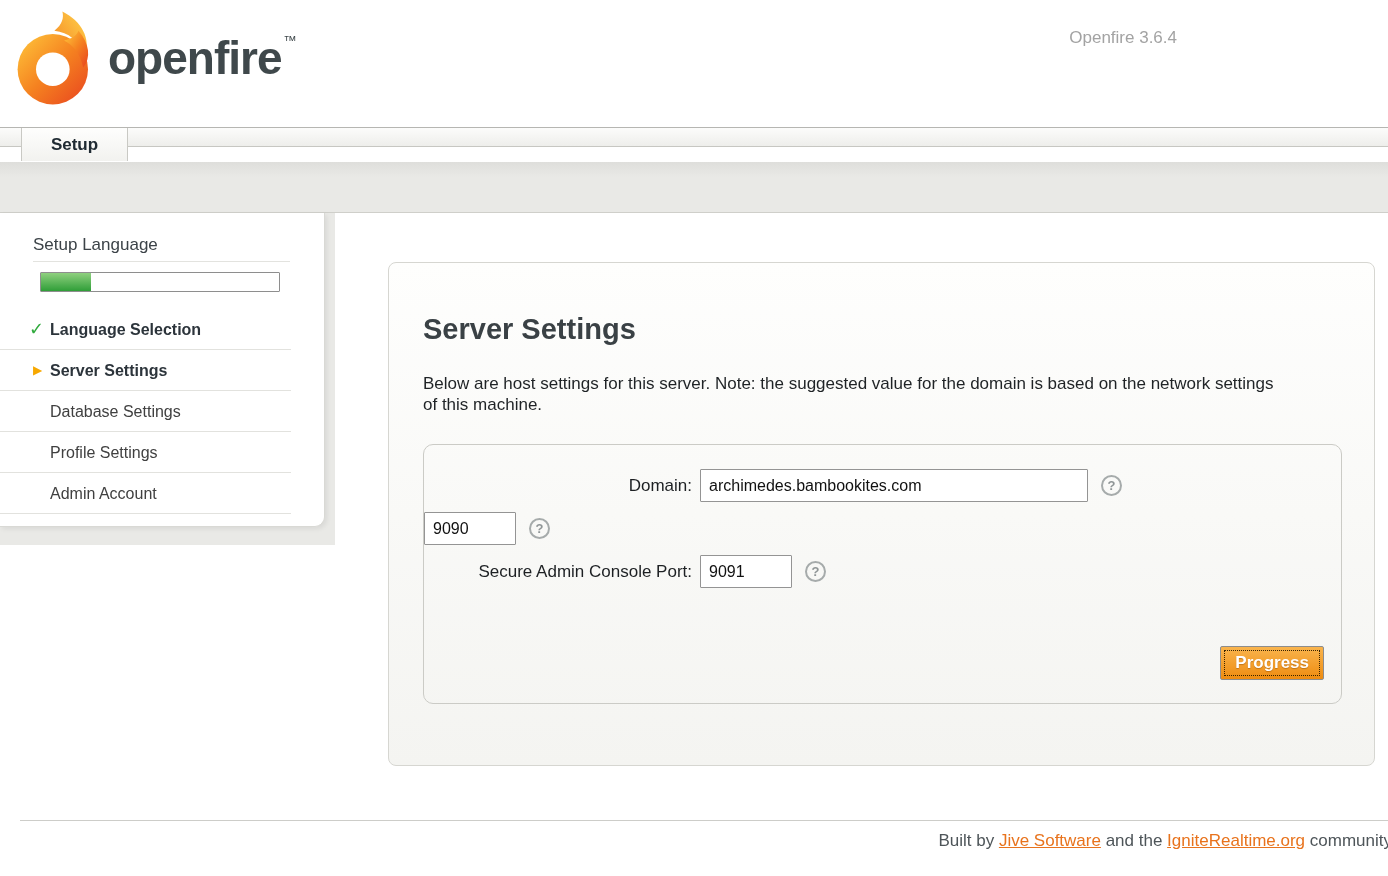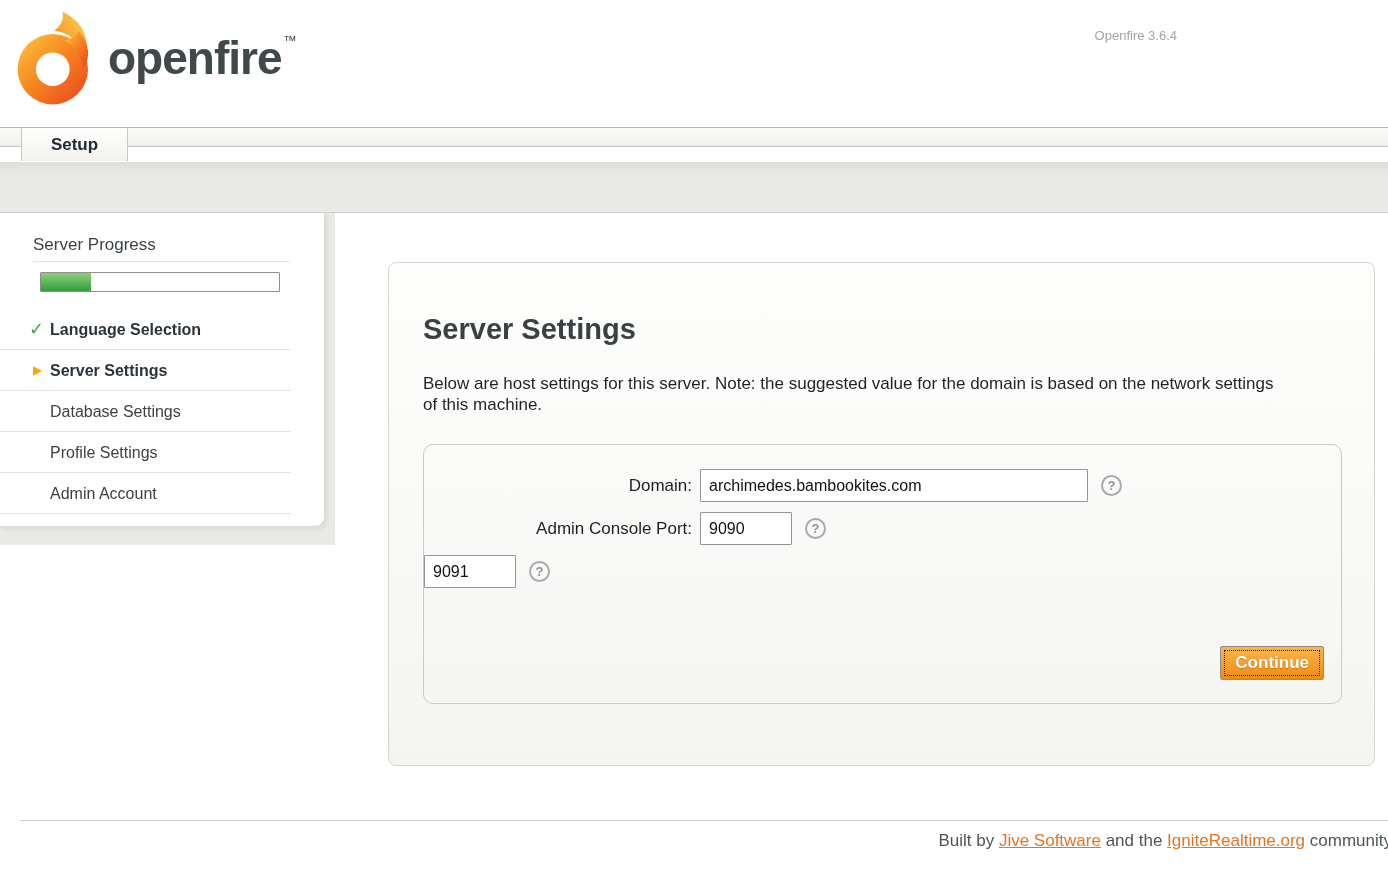--- a/index.html
+++ b/index.html
@@ -6,21 +6,21 @@
   html,body { background:#fff; }
   body { font-family:"Liberation Sans","DejaVu Sans",sans-serif; }
   .page { position:relative; width:1388px; height:876px; background:#fff; overflow:hidden; }
 
   
   .header { position:absolute; left:0; top:0; width:1193px; height:127px; background:#fff; }
   .logo { position:absolute; left:16px; top:8px; display:flex; align-items:center; }
   .logo svg { display:block; }
   .brand { font-size:46px; font-weight:600; color:#3f484b; letter-spacing:-1px; margin-left:12px; }
   .tm { font-size:13px; color:#3f484b; vertical-align:top; position:relative; top:-18px; left:2px; }
-  .version { position:absolute; right:16px; top:28px; font-size:13px; color:#a3a3a3; }
+  .version { position:absolute; right:16px; top:28px; font-size:17px; color:#a3a3a3; }
 
   
   .tabbar { position:absolute; left:0; top:127px; width:1388px; height:20px;
             background:linear-gradient(#fcfcfb,#eeeeeb);
             border-top:1px solid #b6b6b2; border-bottom:1px solid #c7c7c2; }
   .tab { position:absolute; left:21px; top:0; height:33px; width:107px;
          display:flex; align-items:center; justify-content:center;
          border-left:1px solid #c9c9c4; border-right:1px solid #c9c9c4;
          background:linear-gradient(#fefefd,#f2f2ef);
          font-size:17px; font-weight:bold; color:#202b33; cursor:pointer; }
@@ -112,21 +112,21 @@
     <div class="version">Openfire 3.6.4</div>
   </header>
 
   <nav class="tabbar">
     <div class="tab">Setup</div>
   </nav>
   <div class="subbar"></div>
 
   <div class="grayband"></div>
   <aside class="sidecard">
-    <div class="side-title">Server Progress</div>
+    <div class="side-title">Setup Language</div>
     <div class="progress">
       <div class="progress-fill" style="width: 21%;"></div>
     </div>
     <ul class="side-list">
       <li class="side-item si-done">
         <span class="glyph">✓</span>
         <span>Language Selection</span>
       </li>
       <li class="side-item si-current">
         <span class="glyph">▶</span>
@@ -149,31 +149,31 @@
     <p class="main-desc">Below are host settings for this server. Note: the suggested value for the domain is based on the network settings of this machine.</p>
 
     <div class="formbox">
       <div class="formrows">
         <div class="frow">
           <label class="flabel">Domain:</label>
           <input class="tinput wide" type="text" value="archimedes.bambookites.com" style="">
           <span class="help">?</span>
         </div>
         <div class="frow">
-          <label class="flabel">Admin Console Port:</label>
           <input class="tinput narrow" type="text" value="9090" style="">
           <span class="help">?</span>
         </div>
         <div class="frow">
+          <label class="flabel">Secure Admin Console Port:</label>
           <input class="tinput narrow" type="text" value="9091" style="">
           <span class="help">?</span>
         </div>
       </div>
       <div class="btnrow">
-        <button class="continue-btn">Continue</button>
+        <button class="continue-btn">Progress</button>
       </div>
     </div>
   </main>
 
   <footer class="footer">
     <div class="footer-text">
       <span>Built by </span><a>Jive Software</a><span> and the </span><a>IgniteRealtime.org</a><span> community</span>
     </div>
   </footer>
 

